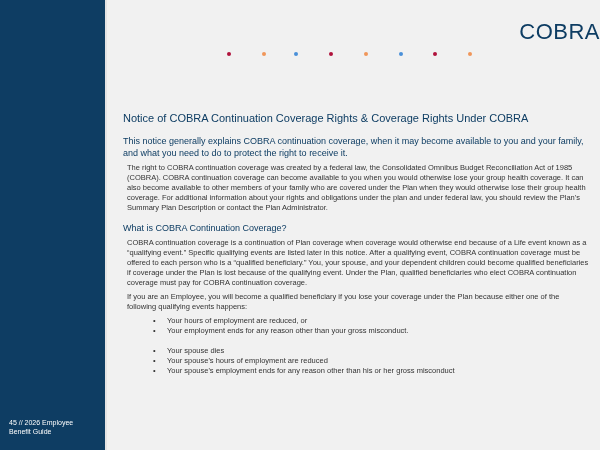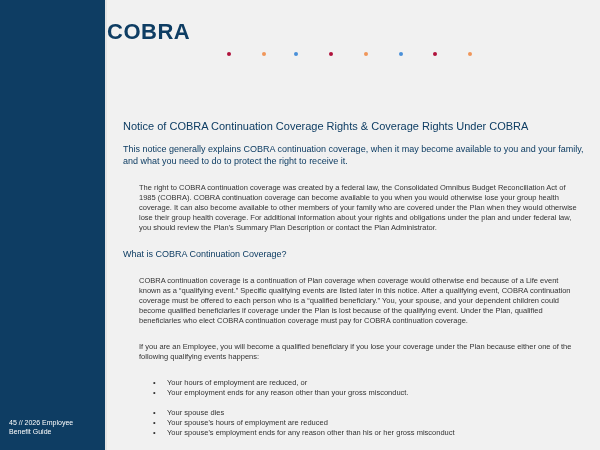--- a/index.html
+++ b/index.html
@@ -1,25 +1,25 @@
 <!DOCTYPE html>
 <html><head>
 <meta charset="utf-8">
 <style>
   html, body { margin:0; padding:0; }
   body { width:600px; height:450px; position:relative; overflow:hidden; background:#f1f1f1; font-family:"Liberation Sans", sans-serif; }
   .sidebar { position:absolute; left:0; top:0; width:105px; height:450px; background:#0e3d63; }
   .sidebar-edge { position:absolute; left:105px; top:0; width:2px; height:450px; background:#e4e4e4; }
   .footer-label { position:absolute; left:9px; top:418px; color:#ffffff; font-size:7px; line-height:9px; }
-  .title { position:absolute; left:0; right:0; top:19px; padding-left:107px; text-align:left; font-size:22px; font-weight:bold; color:#0e3d63; letter-spacing:0.5px; }
+  .title { position:absolute; left:0; right:0; top:19px; padding-left:71px; text-align:right; font-size:22px; font-weight:normal; color:#0e3d63; letter-spacing:0.5px; }
   .dot { position:absolute; width:4px; height:4px; border-radius:50%; top:52px; }
-  .content { position:absolute; left:123px; top:120px; width:470px; color:#333333; font-size:7.5px; line-height:10px; }
+  .content { position:absolute; left:123px; top:112px; width:470px; color:#333333; font-size:7.5px; line-height:10px; }
   .notice-heading { font-size:11px; color:#0e3d63; margin-bottom:10px; line-height:13px; }
   .intro-bold { font-size:9px; font-weight:normal; color:#0e3d63; line-height:12px; }
-  .para { margin:16px; }
+  .para { margin:4px; }
   .section-heading { font-size:9px; font-weight:normal; color:#0e3d63; margin-top:10px; line-height:11px; }
   ul { list-style:none; margin:0; padding:0 0 0 30px; }
   li { position:relative; padding-left:14px; }
   li::before { content:"•"; position:absolute; left:0; }
   .spacer { height:10px; }
 </style>
 </head>
 <body>
 
 <div class="sidebar"></div>

